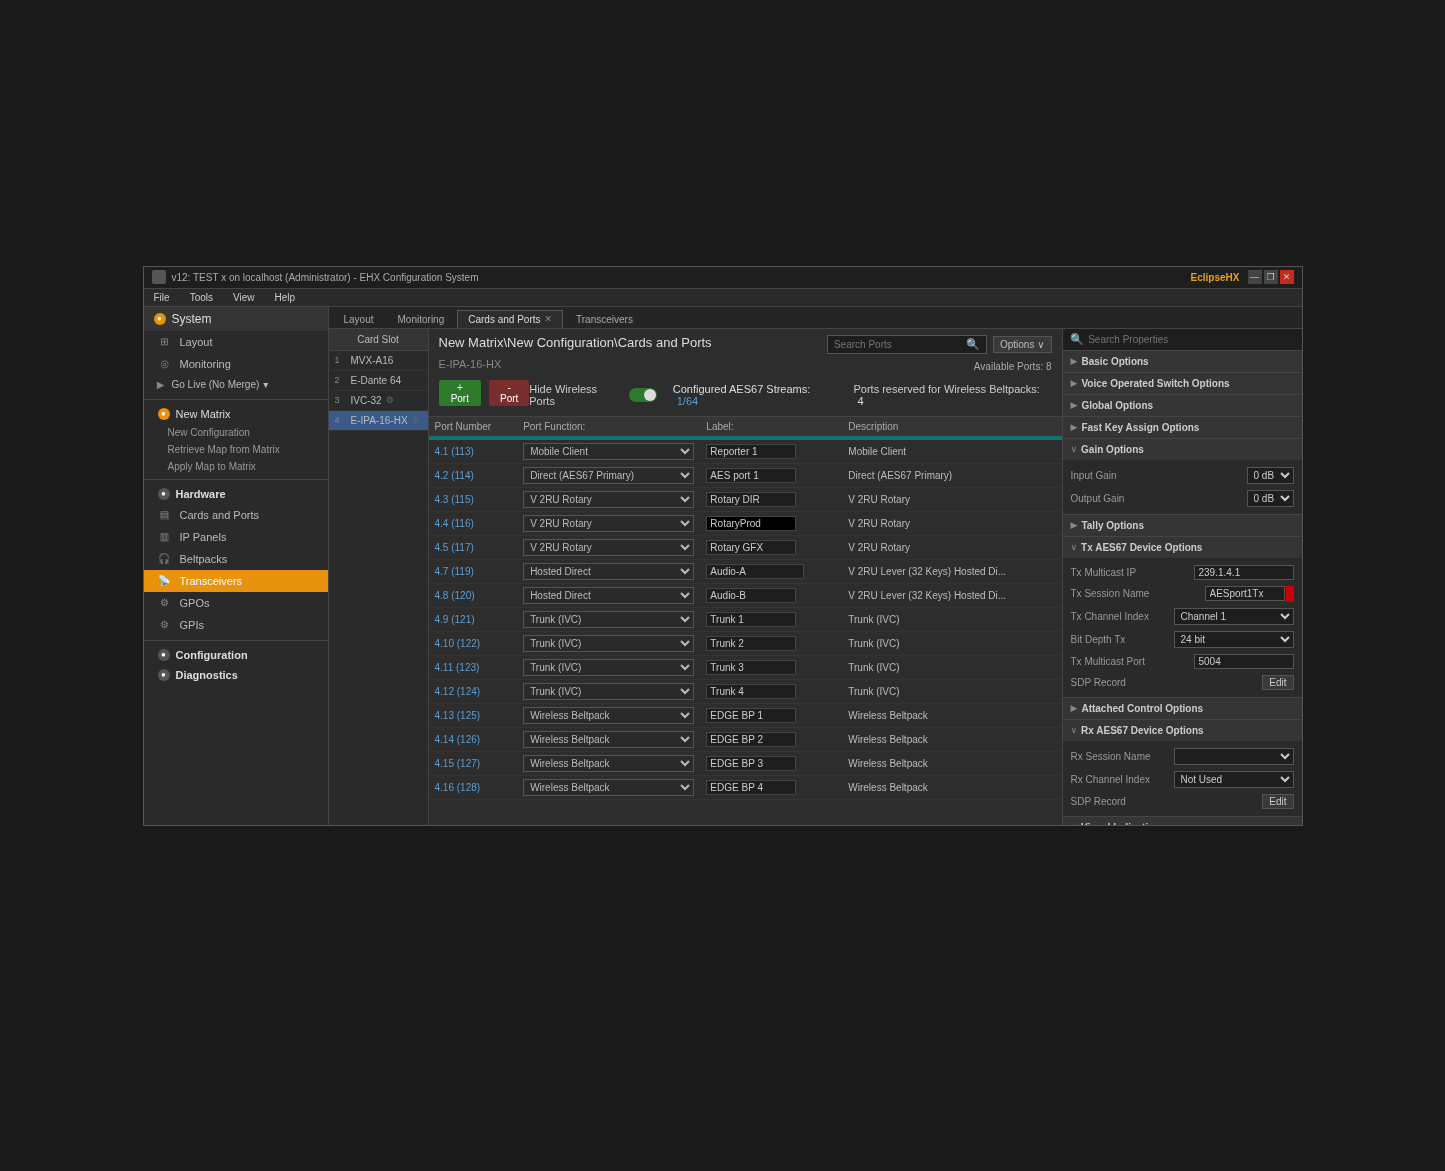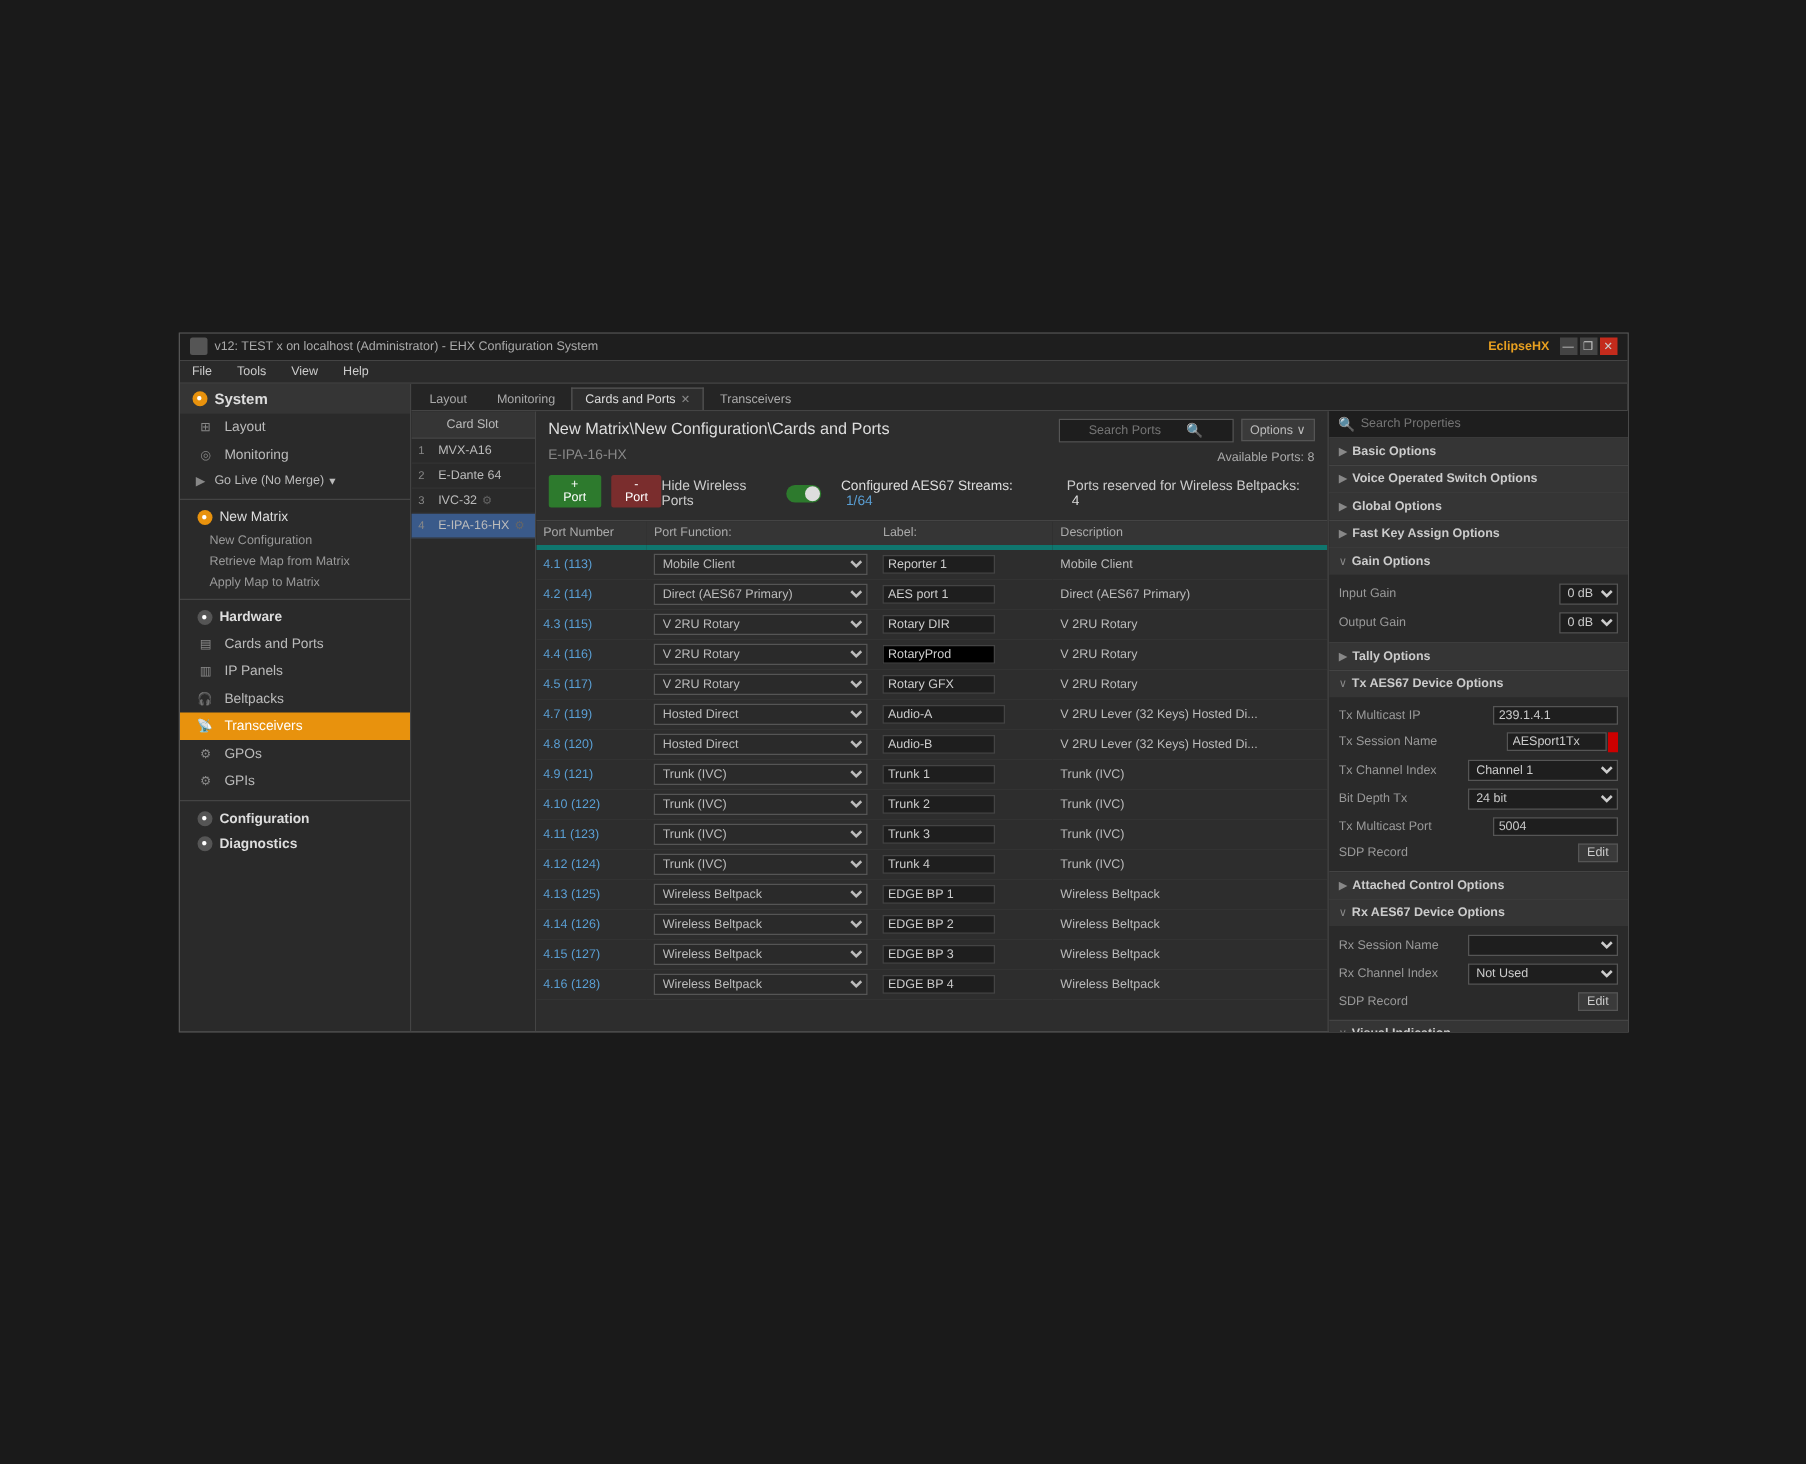--- a/index.html
+++ b/index.html
@@ -19,21 +19,21 @@
     
     .menu-bar { background: #2a2a2a; height: 18px; display: flex; align-items: center; padding: 0 6px; border-bottom: 1px solid #444; gap: 12px; }
     .menu-item { color: #ccc; font-size: 10px; cursor: pointer; padding: 0 4px; }
     
     
     .main-layout { display: flex; flex: 1; overflow: hidden; }
     
     
     .sidebar { width: 185px; background: #2a2a2a; border-right: 1px solid #444; display: flex; flex-direction: column; flex-shrink: 0; }
     .sidebar-header { display: flex; align-items: center; gap: 6px; padding: 5px 10px; background: #353535; }
-    .sidebar-header-text { font-size: 12px; color: #ddd; font-weight: bold; }
+    .sidebar-header-text { font-size: 12px; color: #ddd; font-weight: normal; }
     .sidebar-item { display: flex; align-items: center; gap: 8px; padding: 4px 14px; cursor: pointer; color: #bbb; font-size: 11px; }
     .sidebar-item.active { background: #e8920d; color: #fff; }
     .sidebar-item-icon { width: 14px; height: 14px; display: flex; align-items: center; justify-content: center; color: #888; font-size: 10px; flex-shrink: 0; }
     .sidebar-divider { height: 1px; background: #444; margin: 4px 0; }
     .sidebar-sub-item { padding: 3px 24px; font-size: 10px; color: #999; cursor: pointer; }
     .sidebar-section-label { padding: 4px 14px; font-size: 10px; color: #777; display: flex; align-items: center; gap: 6px; }
     .circle-icon { width: 12px; height: 12px; border-radius: 50%; background: #555; display: flex; align-items: center; justify-content: center; font-size: 8px; color: #fff; flex-shrink: 0; }
     .orange-circle { background: #e8920d; }
     .go-live-btn { display: flex; align-items: center; gap: 4px; padding: 3px 10px; cursor: pointer; color: #bbb; font-size: 10px; }
     
@@ -66,21 +66,21 @@
     .ports-toolbar { display: flex; align-items: center; gap: 8px; margin-bottom: 4px; }
     .btn-add-port { background: #2d7a2d; color: #fff; border: none; padding: 2px 8px; font-size: 10px; cursor: pointer; border-radius: 2px; }
     .btn-remove-port { background: #7a2d2d; color: #fff; border: none; padding: 2px 8px; font-size: 10px; cursor: pointer; border-radius: 2px; }
     .ports-info-right { display: flex; align-items: center; gap: 16px; }
     .aes67-info { color: #ddd; }
     .wireless-toggle { display: flex; align-items: center; gap: 4px; }
     .toggle-switch { width: 28px; height: 14px; background: #555; border-radius: 7px; position: relative; cursor: pointer; }
     .toggle-switch.on { background: #2d7a2d; }
     .toggle-knob { width: 12px; height: 12px; background: #ddd; border-radius: 50%; position: absolute; top: 1px; left: 1px; transition: left 0.2s; }
     .toggle-switch.on .toggle-knob { left: 15px; }
-    .search-box { display: flex; align-items: center; background: #1e1e1e; border: 1px solid #555; padding: 2px 23px; width: 140px; }
+    .search-box { display: flex; align-items: center; background: #1e1e1e; border: 1px solid #555; padding: 2px 6px; width: 160px; }
     .search-input { background: transparent; border: none; color: #ccc; font-size: 10px; width: 100%; outline: none; }
     .options-btn { background: #3a3a3a; border: 1px solid #555; color: #bbb; font-size: 10px; padding: 2px 6px; cursor: pointer; }
     
     
     .ports-table { flex: 1; overflow-y: auto; }
     .table { width: 100%; border-collapse: collapse; font-size: 10px; }
     .table th { background: #353535; color: #aaa; padding: 4px 6px; text-align: left; border-bottom: 4px solid #0f766e; position: sticky; top: 0; font-weight: normal; }
     .table td { padding: 3px 6px; border-bottom: 1px solid #333; color: #bbb; }
     .port-num { color: #5a9fd4; cursor: pointer; }
     .func-select { background: #2a2a2a; border: 1px solid #555; color: #bbb; font-size: 10px; padding: 1px 2px; width: 100%; }

